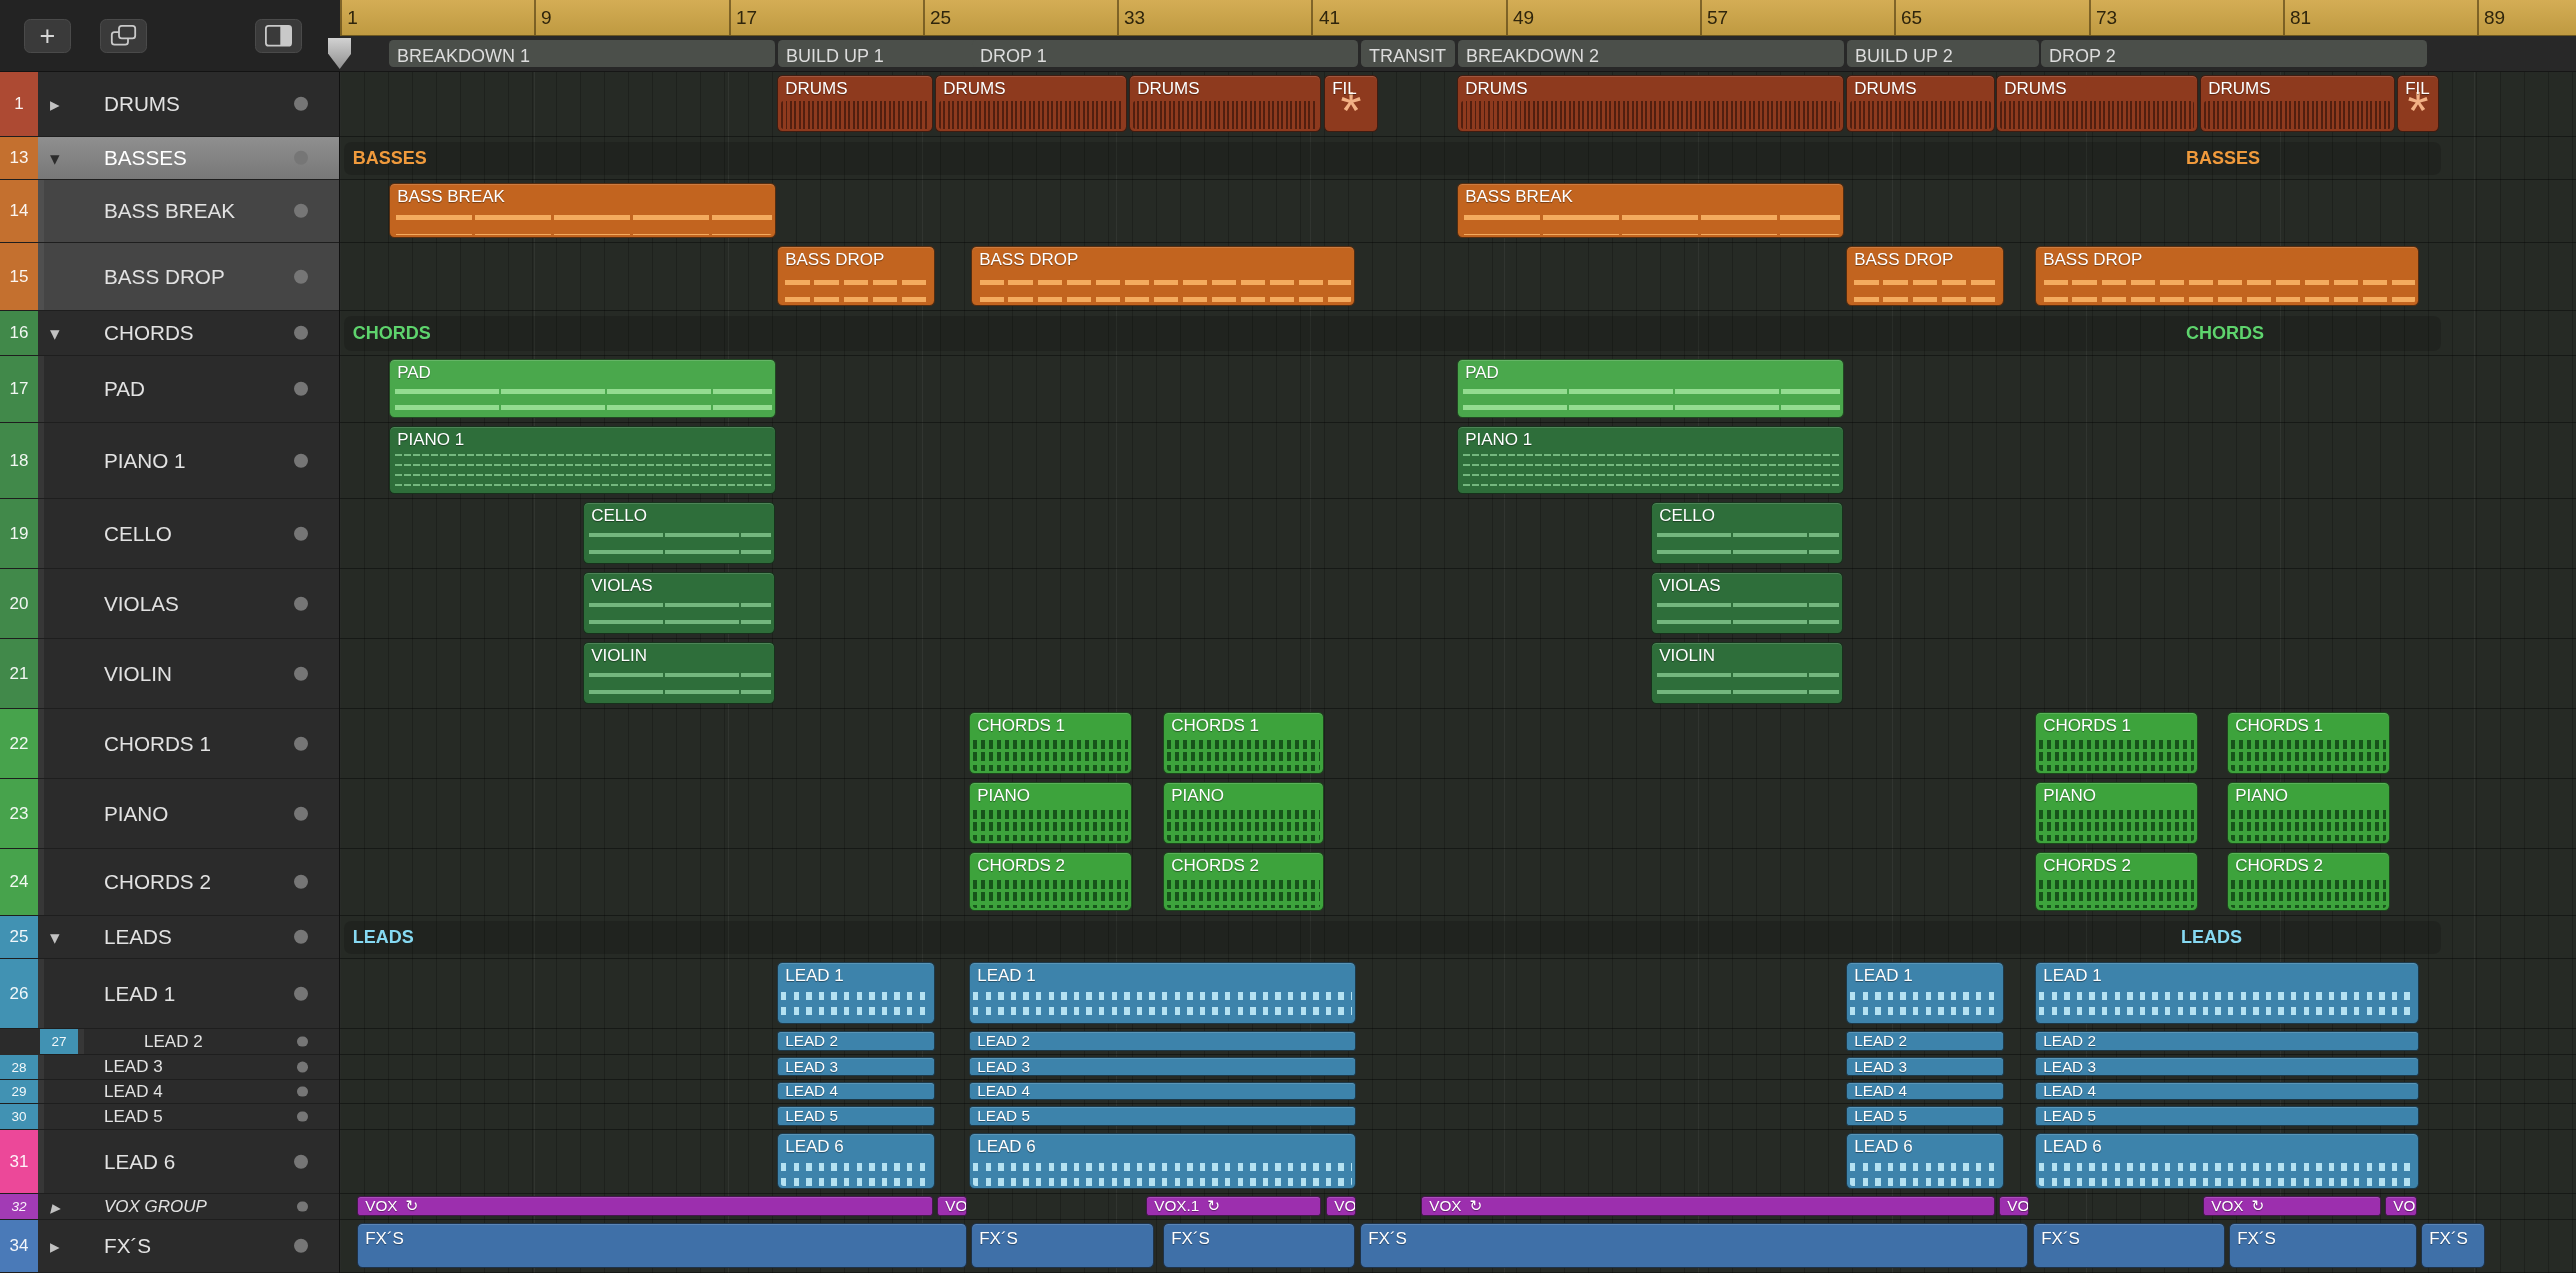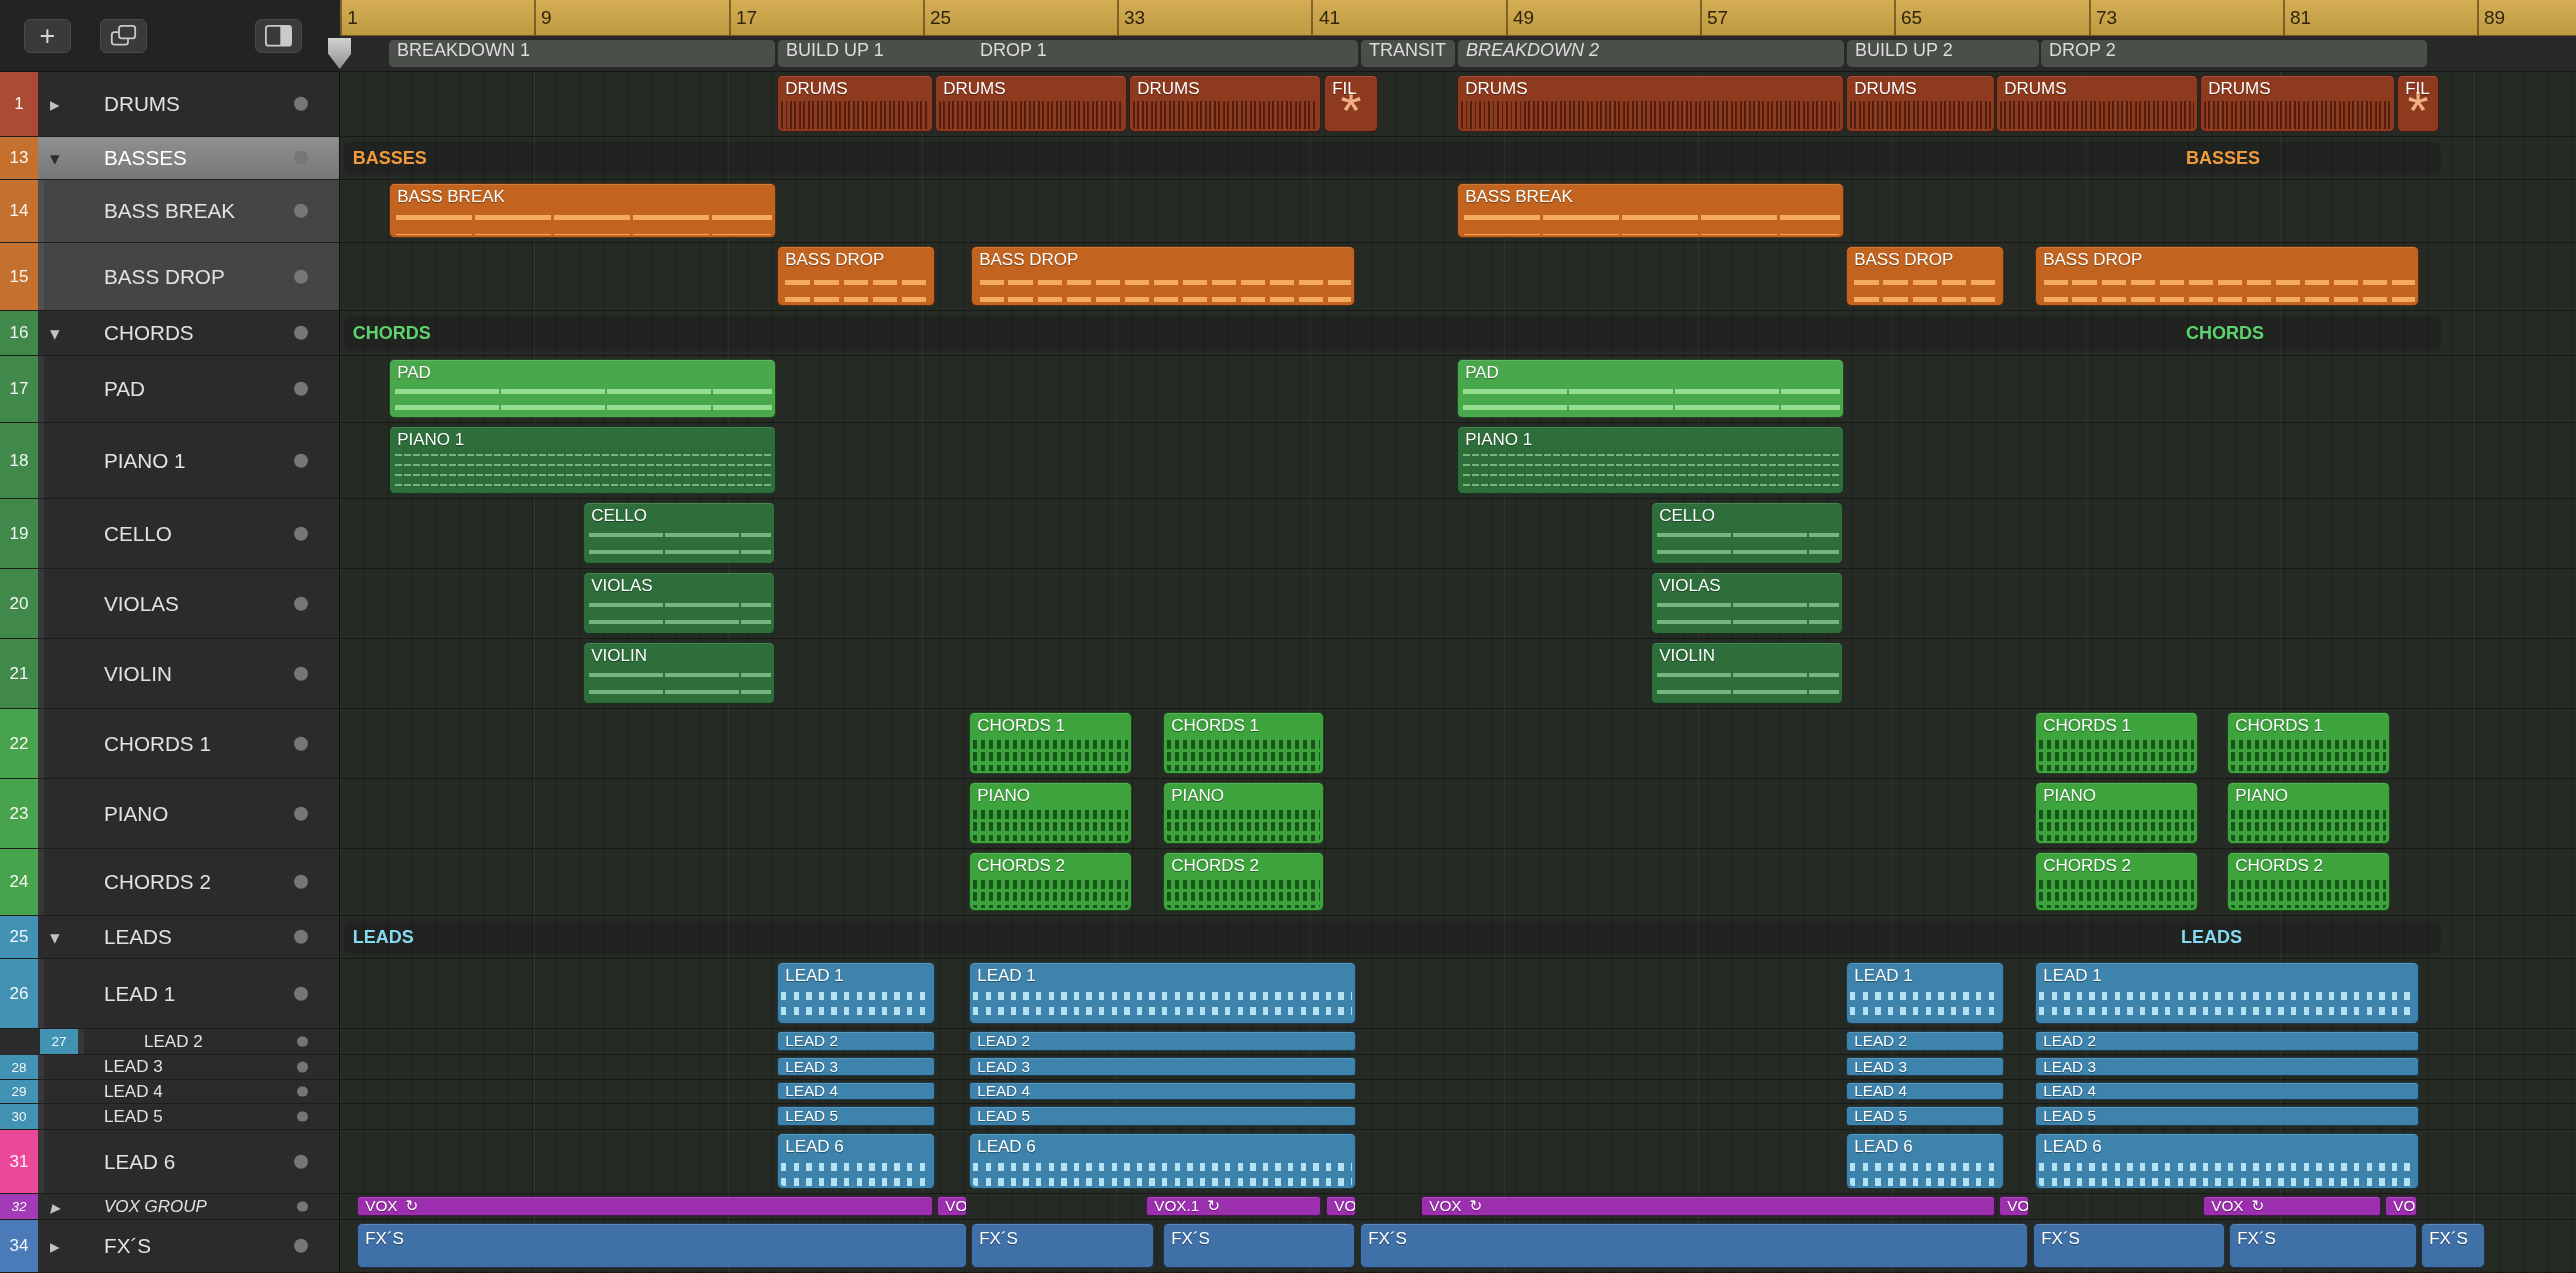--- a/index.html
+++ b/index.html
@@ -4,21 +4,21 @@
 <style>
   *{box-sizing:border-box}
   html,body{margin:0;padding:0;background:#151515}
   .app{position:relative;width:2576px;height:1274px;background:#262a25;font-family:"Liberation Sans",sans-serif;overflow:hidden}
   .topbar{position:absolute;left:0;top:0;width:340px;height:72px;background:#232323;border-bottom:0.9px solid #131313;z-index:7}
   .tb-btn{position:absolute;top:19px;width:47px;height:34px;background:#3a3a3a;border:0.9px solid #4a4a4a;border-radius:6.3px;display:flex;align-items:center;justify-content:center;color:#d6d6d6;font-size:27px;line-height:1;padding:0;font-family:"Liberation Sans",sans-serif}
   .ruler{position:absolute;left:340px;top:0;right:0;height:36px;background:linear-gradient(180deg,#d4ad55,#bf9a41);border-bottom:1.8px solid #6d5820;overflow:hidden}
   .tick{position:absolute;top:0;bottom:0;width:1.8px;background:rgba(62,44,8,.55)}
   .bar-num{position:absolute;top:50%;transform:translateY(-50%);font-size:19px;color:#2f250c}
   .markers{position:absolute;left:340px;top:36px;right:0;height:36px;background:#282828;border-bottom:0.9px solid #161616;overflow:hidden}
-  .marker{position:absolute;top:3.6px;bottom:4.5px;background:#4b4f4a;border-radius:4.5px;display:flex;align-items:flex-start;padding:0 8px;overflow:hidden;white-space:nowrap}
+  .marker{position:absolute;top:3.6px;bottom:4.5px;background:#4b4f4a;border-radius:4.5px;display:flex;align-items:flex-end;padding:0 8px;overflow:hidden;white-space:nowrap}
   .marker span{font-size:18px;color:#dcdcdc}
   .playhead{position:absolute;left:328px;top:38px;width:23.4px;height:31px;background:linear-gradient(#d2d2d2,#8f8f8f);clip-path:polygon(0 0,100% 0,100% 50%,50% 100%,0 50%);z-index:8}
   .track-list{position:absolute;left:0;top:72px;width:340px;bottom:0;background:#2b2b2b;border-right:1.8px solid #101010;z-index:6;overflow:hidden}
   .trow{position:relative;border-bottom:0.9px solid #1e1e1e;background:#2b2b2b}
   .trow.mid{background:#454545}
   .trow.selected{background:linear-gradient(180deg,#8f8f8f,#787878)}
   .trow.child::after{content:"";position:absolute;left:38px;top:0;bottom:0;width:6.3px;background:rgba(255,255,255,.06)}
   .strip{position:absolute;left:0;top:0;bottom:0;width:38px;display:flex;align-items:center;justify-content:center}
   .tnum{font-size:17px;color:rgba(255,255,255,.93)}
   .chev{position:absolute;left:50px;top:50%;transform:translateY(-50%);font-size:19px;color:#c2c2c2}
@@ -111,21 +111,21 @@
       </div>
       <div class="marker" style="left: 438px; width: 212px;">
         <span>BUILD UP 1</span>
       </div>
       <div class="marker" style="left: 632px; width: 386px;">
         <span>DROP 1</span>
       </div>
       <div class="marker" style="left: 1021px; width: 94px;">
         <span>TRANSIT</span>
       </div>
-      <div class="marker" style="left: 1118px; width: 386px; font-style: italic;">
+      <div class="marker" style="left: 1118px; width: 386px;">
         <span>BREAKDOWN 2</span>
       </div>
       <div class="marker" style="left: 1507px; width: 192px;">
         <span>BUILD UP 2</span>
       </div>
       <div class="marker" style="left: 1701px; width: 386px;">
         <span>DROP 2</span>
       </div>
     </div>
   <div class="playhead"></div>

